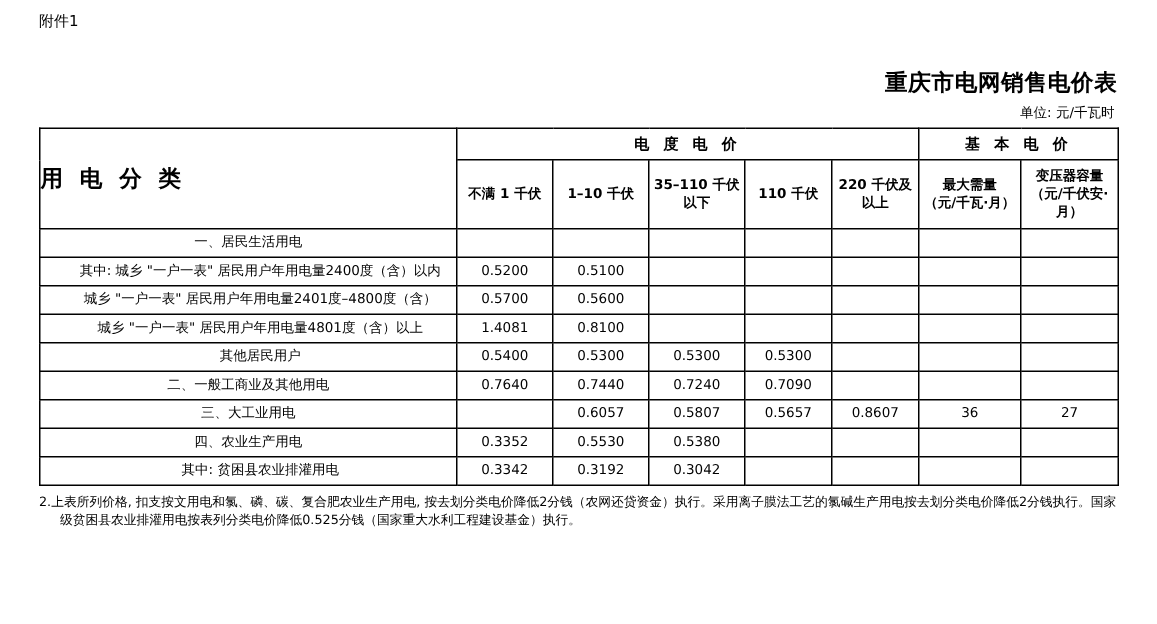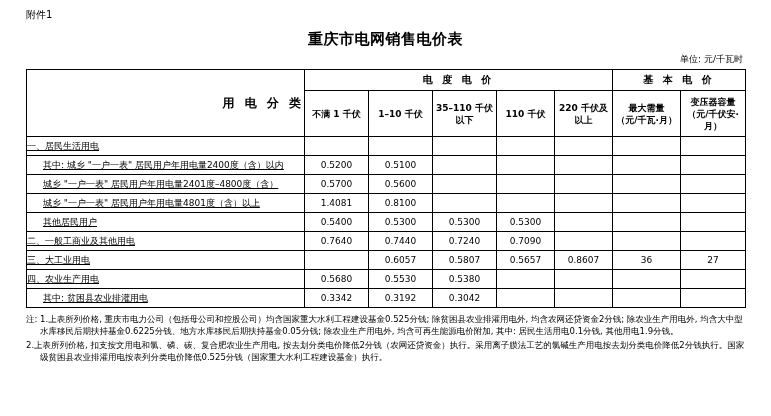--- a/index.html
+++ b/index.html
@@ -20,69 +20,68 @@
     height: 400px;
     box-sizing: border-box;
     padding: 6px 26px 0 26px;
   }
   .attach-label {
     font-size: 10px;
     line-height: 14px;
     margin: 2px 0 0 0;
   }
   .doc-title {
-    text-align: center;
+    text-align: right;
     font-size: 15px;
     font-weight: bold;
     letter-spacing: 0.5px;
-    margin: 8px 0 2px 0;
+    margin: 24px 0 2px 0;
   }
   .unit-line {
     text-align: right;
     font-size: 9px;
     margin: 4px 0 3px 0;
     padding-right: 2px;
   }
   table.rate {
     border-collapse: collapse;
     width: 719px;
     table-layout: fixed;
     font-size: 9px;
   }
   table.rate th, table.rate td {
     border: 1px solid #000000;
     padding: 0;
     vertical-align: middle;
   }
   .hdr-cat {
-    text-align: right;
-    font-size: 12px;
+    text-align: left;
+    font-size: 15px;
     letter-spacing: 3px;
     height: 66px;
   }
   .hdr-group {
     text-align: center;
     font-size: 10px;
     letter-spacing: 3px;
     height: 20px;
     margin-left: 44px;
   }
   .hdr-sub {
     text-align: center;
     font-size: 9px;
     height: 44px;
     line-height: 12px;
     padding: 0 2px;
   }
   .cat-cell {
-    text-align: left;
+    text-align: center;
     padding: 3px 4px 3px 5px;
     line-height: 13px;
     height: 18px;
-    text-decoration: underline;
   }
   .cat-cell.indent {
     padding-left: 16px;
   }
   .num {
     text-align: center;
     height: 18px;
   }
   .notes {
     margin-top: 5px;
@@ -209,21 +208,21 @@
           <td class="num"></td>
           <td class="num">0.6057</td>
           <td class="num">0.5807</td>
           <td class="num">0.5657</td>
           <td class="num">0.8607</td>
           <td class="num">36</td>
           <td class="num">27</td>
         </tr>
         <tr>
           <td class="cat-cell">四、农业生产用电</td>
-          <td class="num">0.5680</td>
+          <td class="num">0.3352</td>
           <td class="num">0.5530</td>
           <td class="num">0.5380</td>
           <td class="num"></td>
           <td class="num"></td>
           <td class="num"></td>
           <td class="num"></td>
         </tr>
         <tr>
           <td class="cat-cell indent">其中: 贫困县农业排灌用电</td>
           <td class="num">0.3342</td>
@@ -232,20 +231,17 @@
           <td class="num"></td>
           <td class="num"></td>
           <td class="num"></td>
           <td class="num"></td>
         </tr>
       </tbody>
   </table>
 
   <div class="notes">
     <p>
-        <span class="note-body">注: 1.上表所列价格, 重庆市电力公司（包括母公司和控股公司）均含国家重大水利工程建设基金0.525分钱; 除贫困县农业排灌用电外, 均含农网还贷资金2分钱; 除农业生产用电外, 均含大中型水库移民后期扶持基金0.6225分钱、地方水库移民后期扶持基金0.05分钱; 除农业生产用电外, 均含可再生能源电价附加, 其中: 居民生活用电0.1分钱, 其他用电1.9分钱。</span>
-      </p>
-    <p>
         <span class="note-body">2.上表所列价格, 扣支按文用电和氯、磷、碳、复合肥农业生产用电, 按去划分类电价降低2分钱（农网还贷资金）执行。采用离子膜法工艺的氯碱生产用电按去划分类电价降低2分钱执行。国家级贫困县农业排灌用电按表列分类电价降低0.525分钱（国家重大水利工程建设基金）执行。</span>
       </p>
   </div>
 
 </div>
 
 </body></html>

